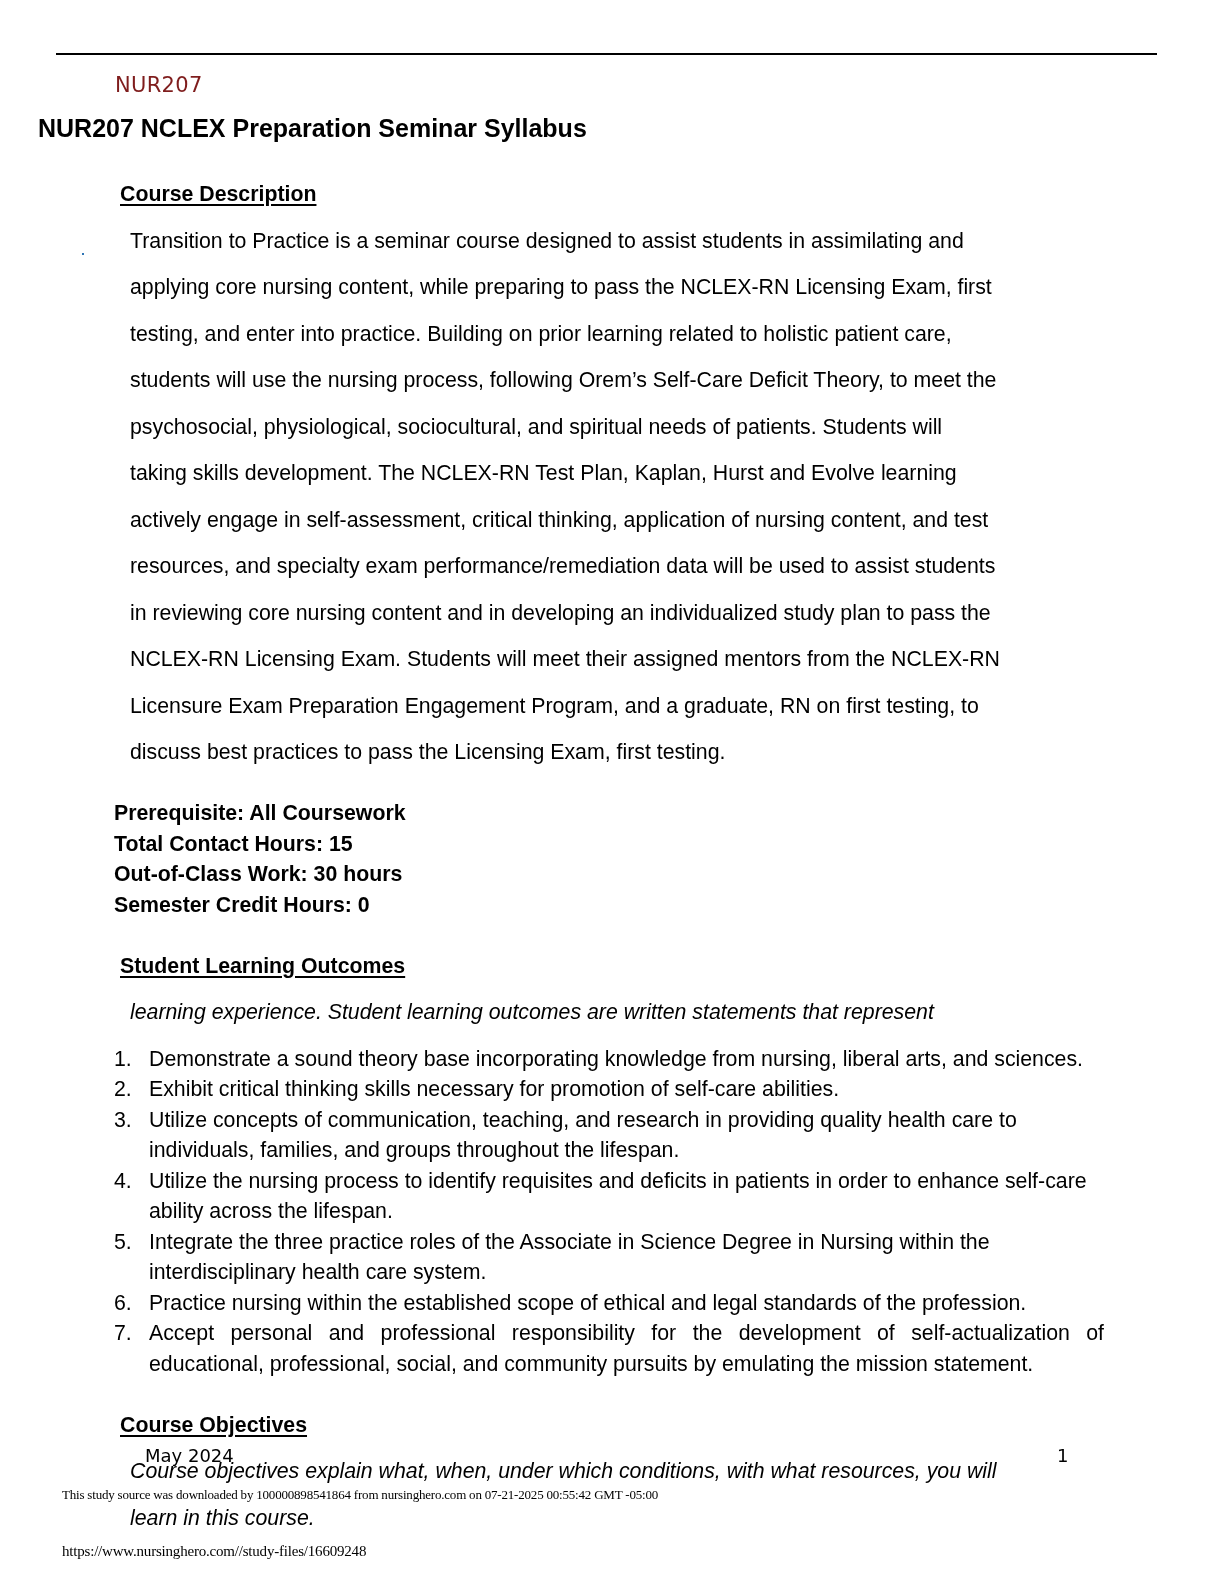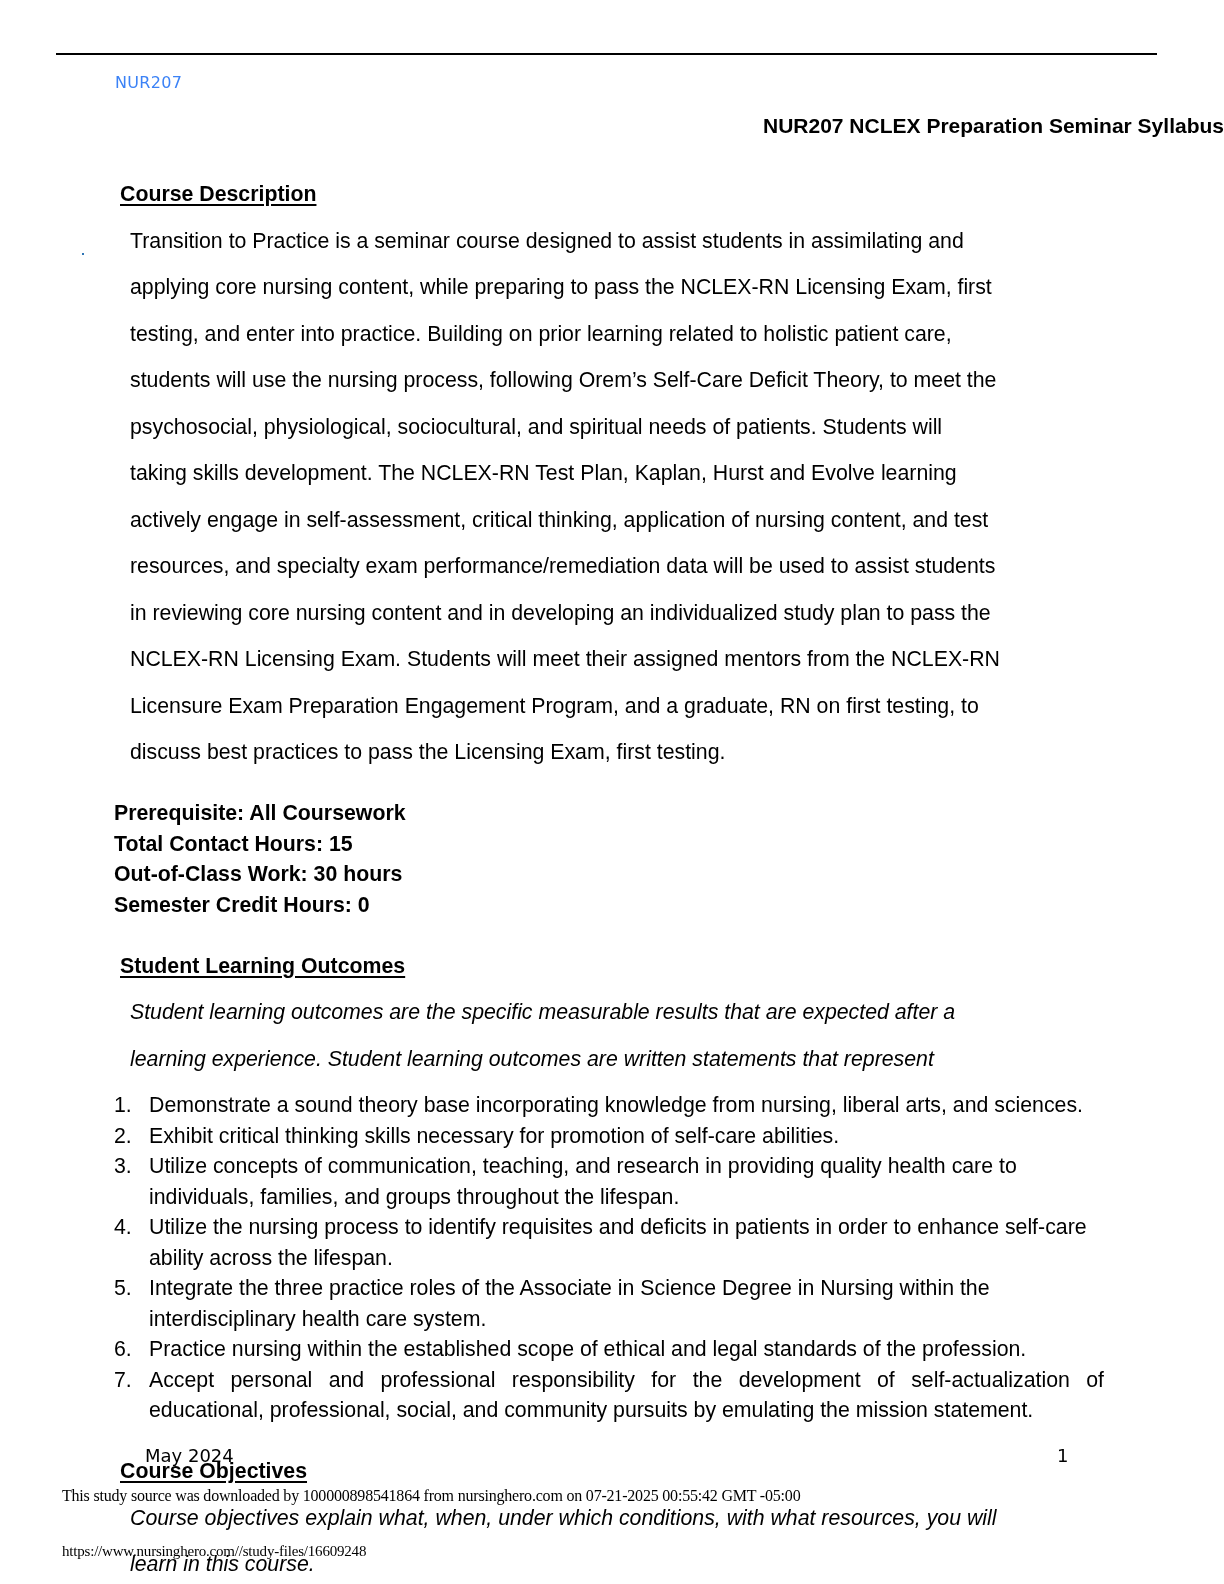--- a/index.html
+++ b/index.html
@@ -21,33 +21,33 @@
       top: 53px;
       width: 1101px;
       height: 2px;
       background: #000000;
     }
     .header-code {
       position: absolute;
       left: 115px;
       top: 73px;
       font-family: "DejaVu Sans", sans-serif;
-      font-size: 16px;
-      color: #3b82f6;
+      font-size: 21px;
+      color: #7f1d1d;
       letter-spacing: 0.3px;
     }
     .doc-title {
       position: absolute;
       left: 0;
       width: 1224px;
       top: 114px;
-      text-align: right;
+      text-align: left;
       font-weight: bold;
-      font-size: 21px;
-      padding-left: 60px;
+      font-size: 25px;
+      padding-left: 38px;
       box-sizing: border-box;
     }
     .stray-dot {
       position: absolute;
       left: 82px;
       top: 253px;
       width: 2px;
       height: 2px;
       background: #2e74b5;
     }
@@ -111,21 +111,21 @@
       left: 1057px;
       top: 1445px;
       font-family: "DejaVu Sans", sans-serif;
       font-size: 18px;
     }
     .download-note {
       position: absolute;
       left: 62px;
       top: 1487px;
       font-family: "Liberation Serif", serif;
-      font-size: 16px;
+      font-size: 13px;
       letter-spacing: -0.2px;
     }
     .source-url {
       position: absolute;
       left: 62px;
       top: 1543px;
       font-family: "Liberation Serif", serif;
       font-size: 15px;
       letter-spacing: -0.2px;
     }
@@ -160,21 +160,20 @@
 
   <div class="meta-block">
     <p class="meta-line">Prerequisite: All Coursework</p>
     <p class="meta-line">Total Contact Hours: 15</p>
     <p class="meta-line">Out-of-Class Work: 30 hours</p>
     <p class="meta-line">Semester Credit Hours: 0</p>
   </div>
 
   <div class="section">
     <p class="section-heading">Student Learning Outcomes</p>
-    <p class="para italic">Student learning outcomes are the specific measurable results that are expected after a</p>
     <p class="para italic">learning experience.  Student learning outcomes are written statements that represent</p>
     <ol class="outcomes">
       <li>
         <span class="num">1.</span>
         <span class="txt">Demonstrate a sound theory base incorporating knowledge from nursing, liberal arts, and sciences.</span>
       </li>
       <li>
         <span class="num">2.</span>
         <span class="txt">Exhibit critical thinking skills necessary for promotion of self-care abilities.</span>
       </li>

